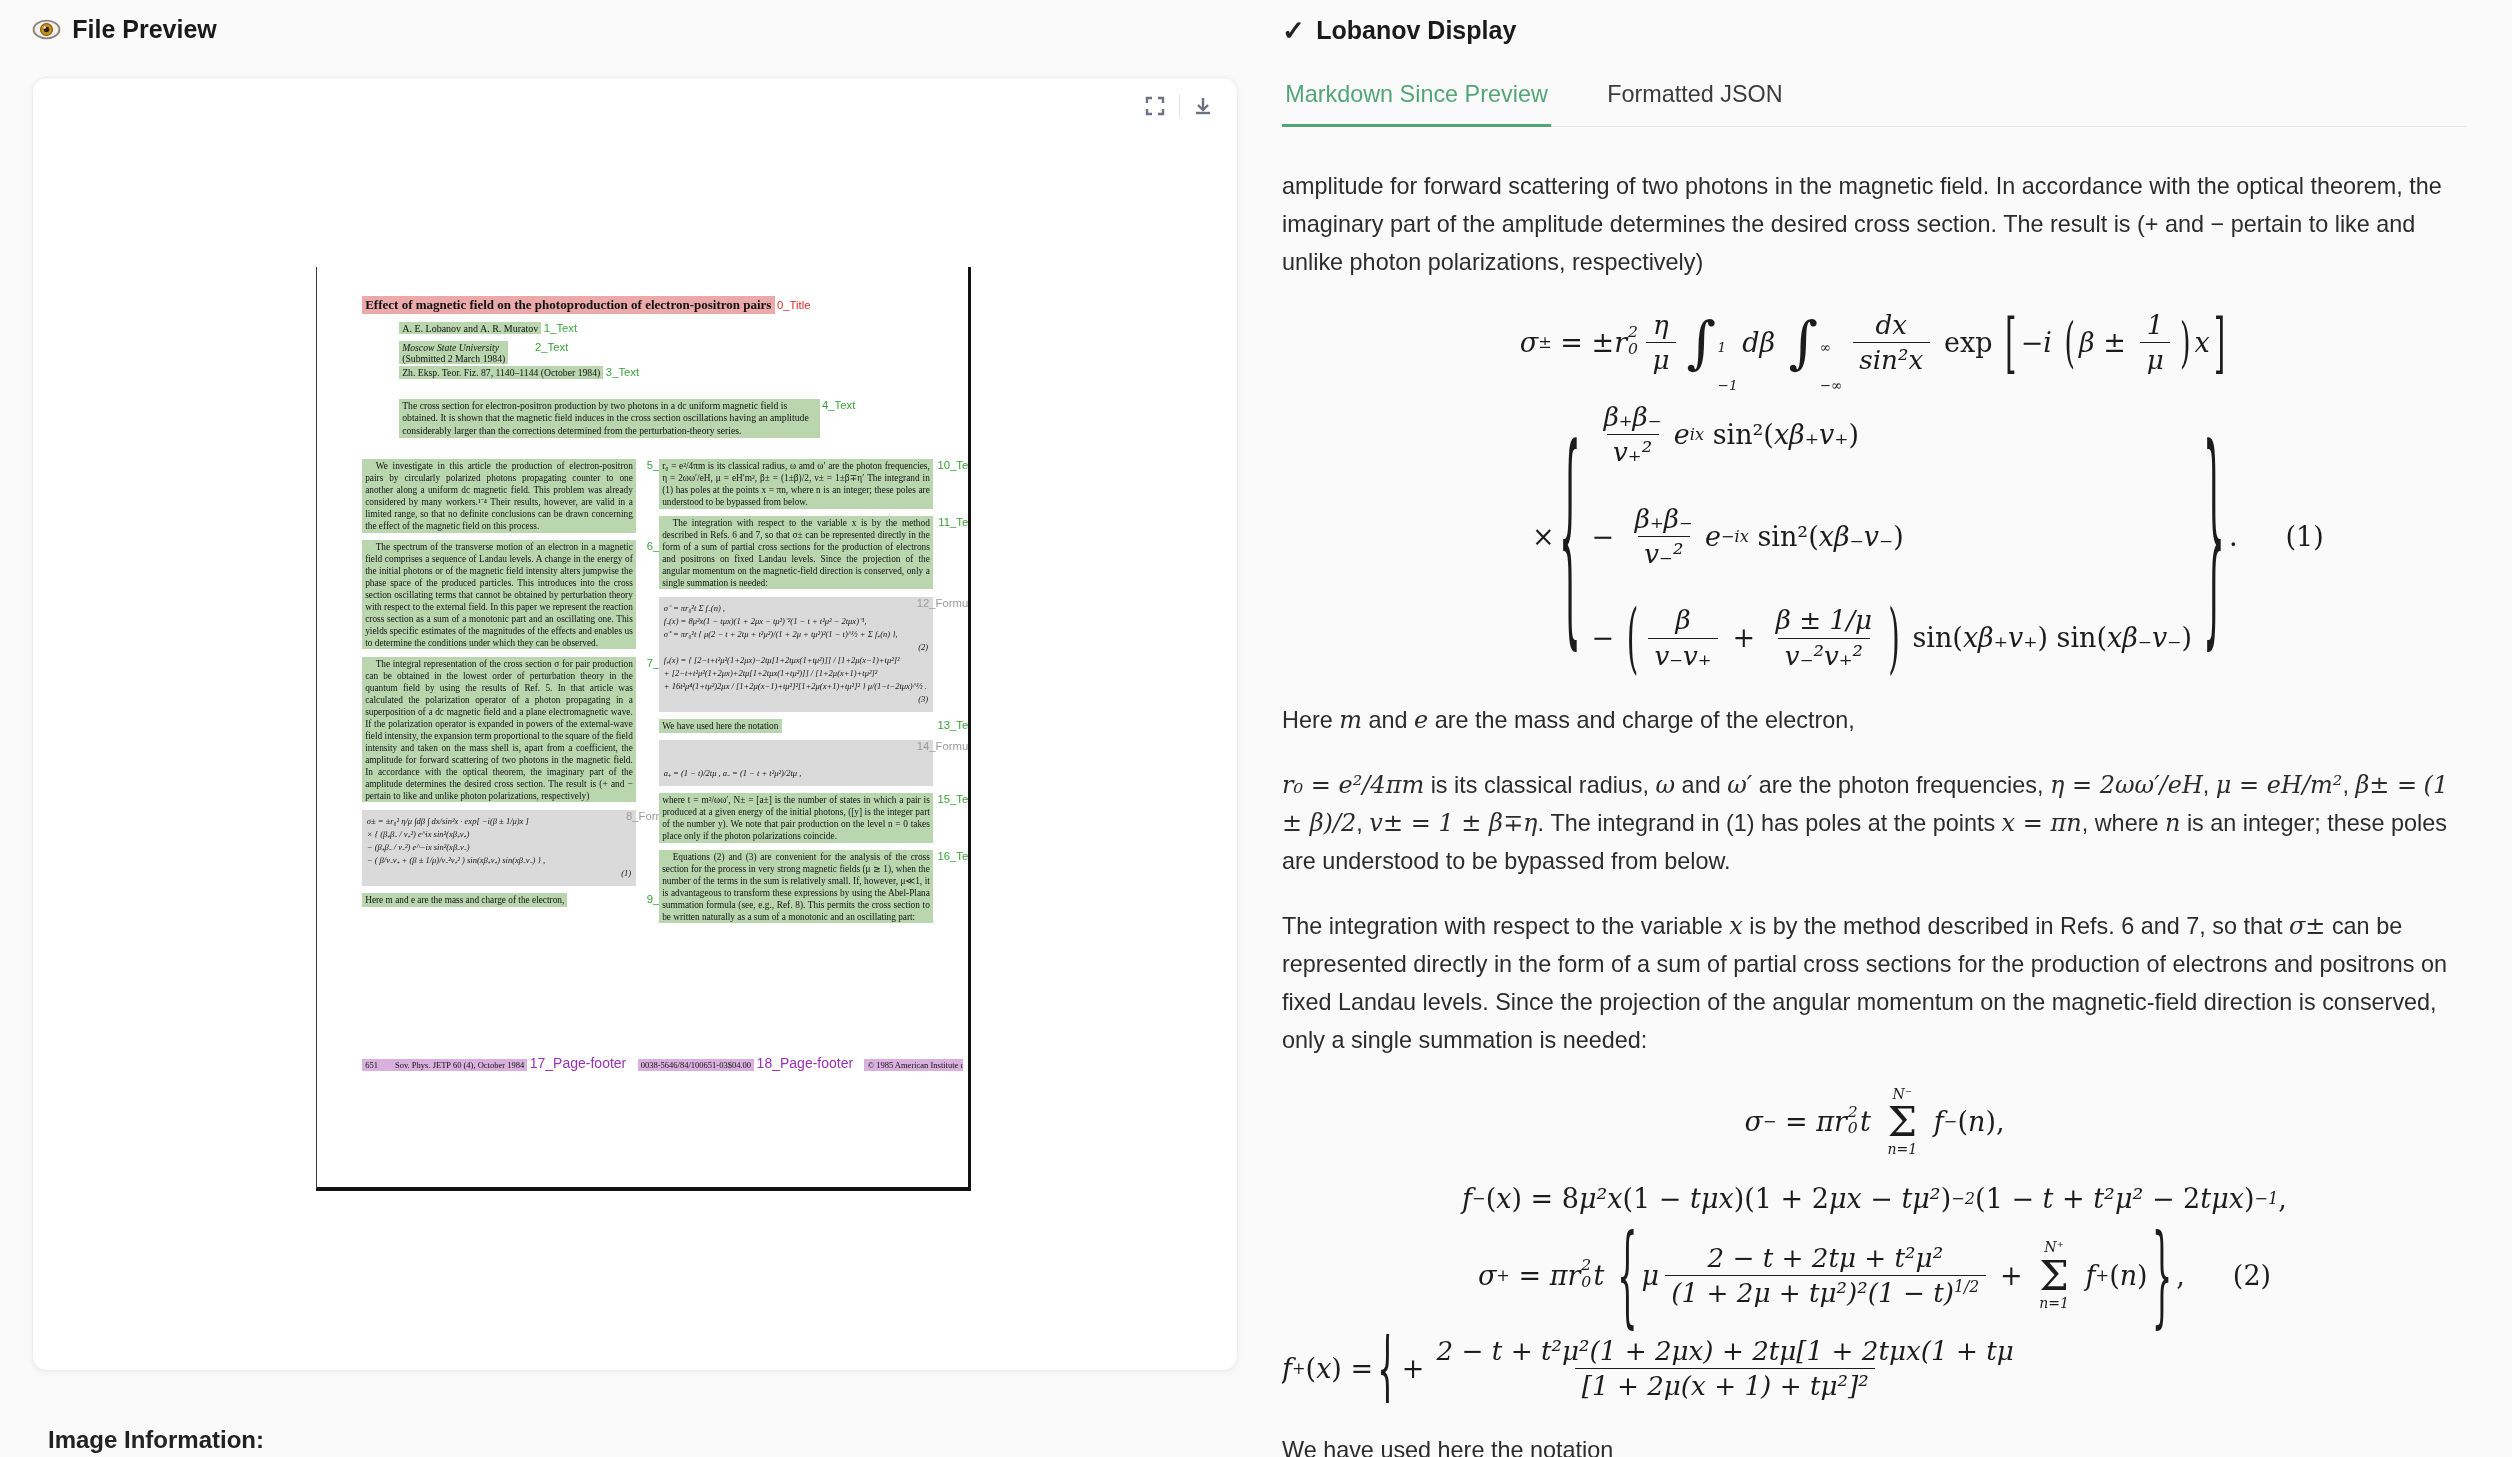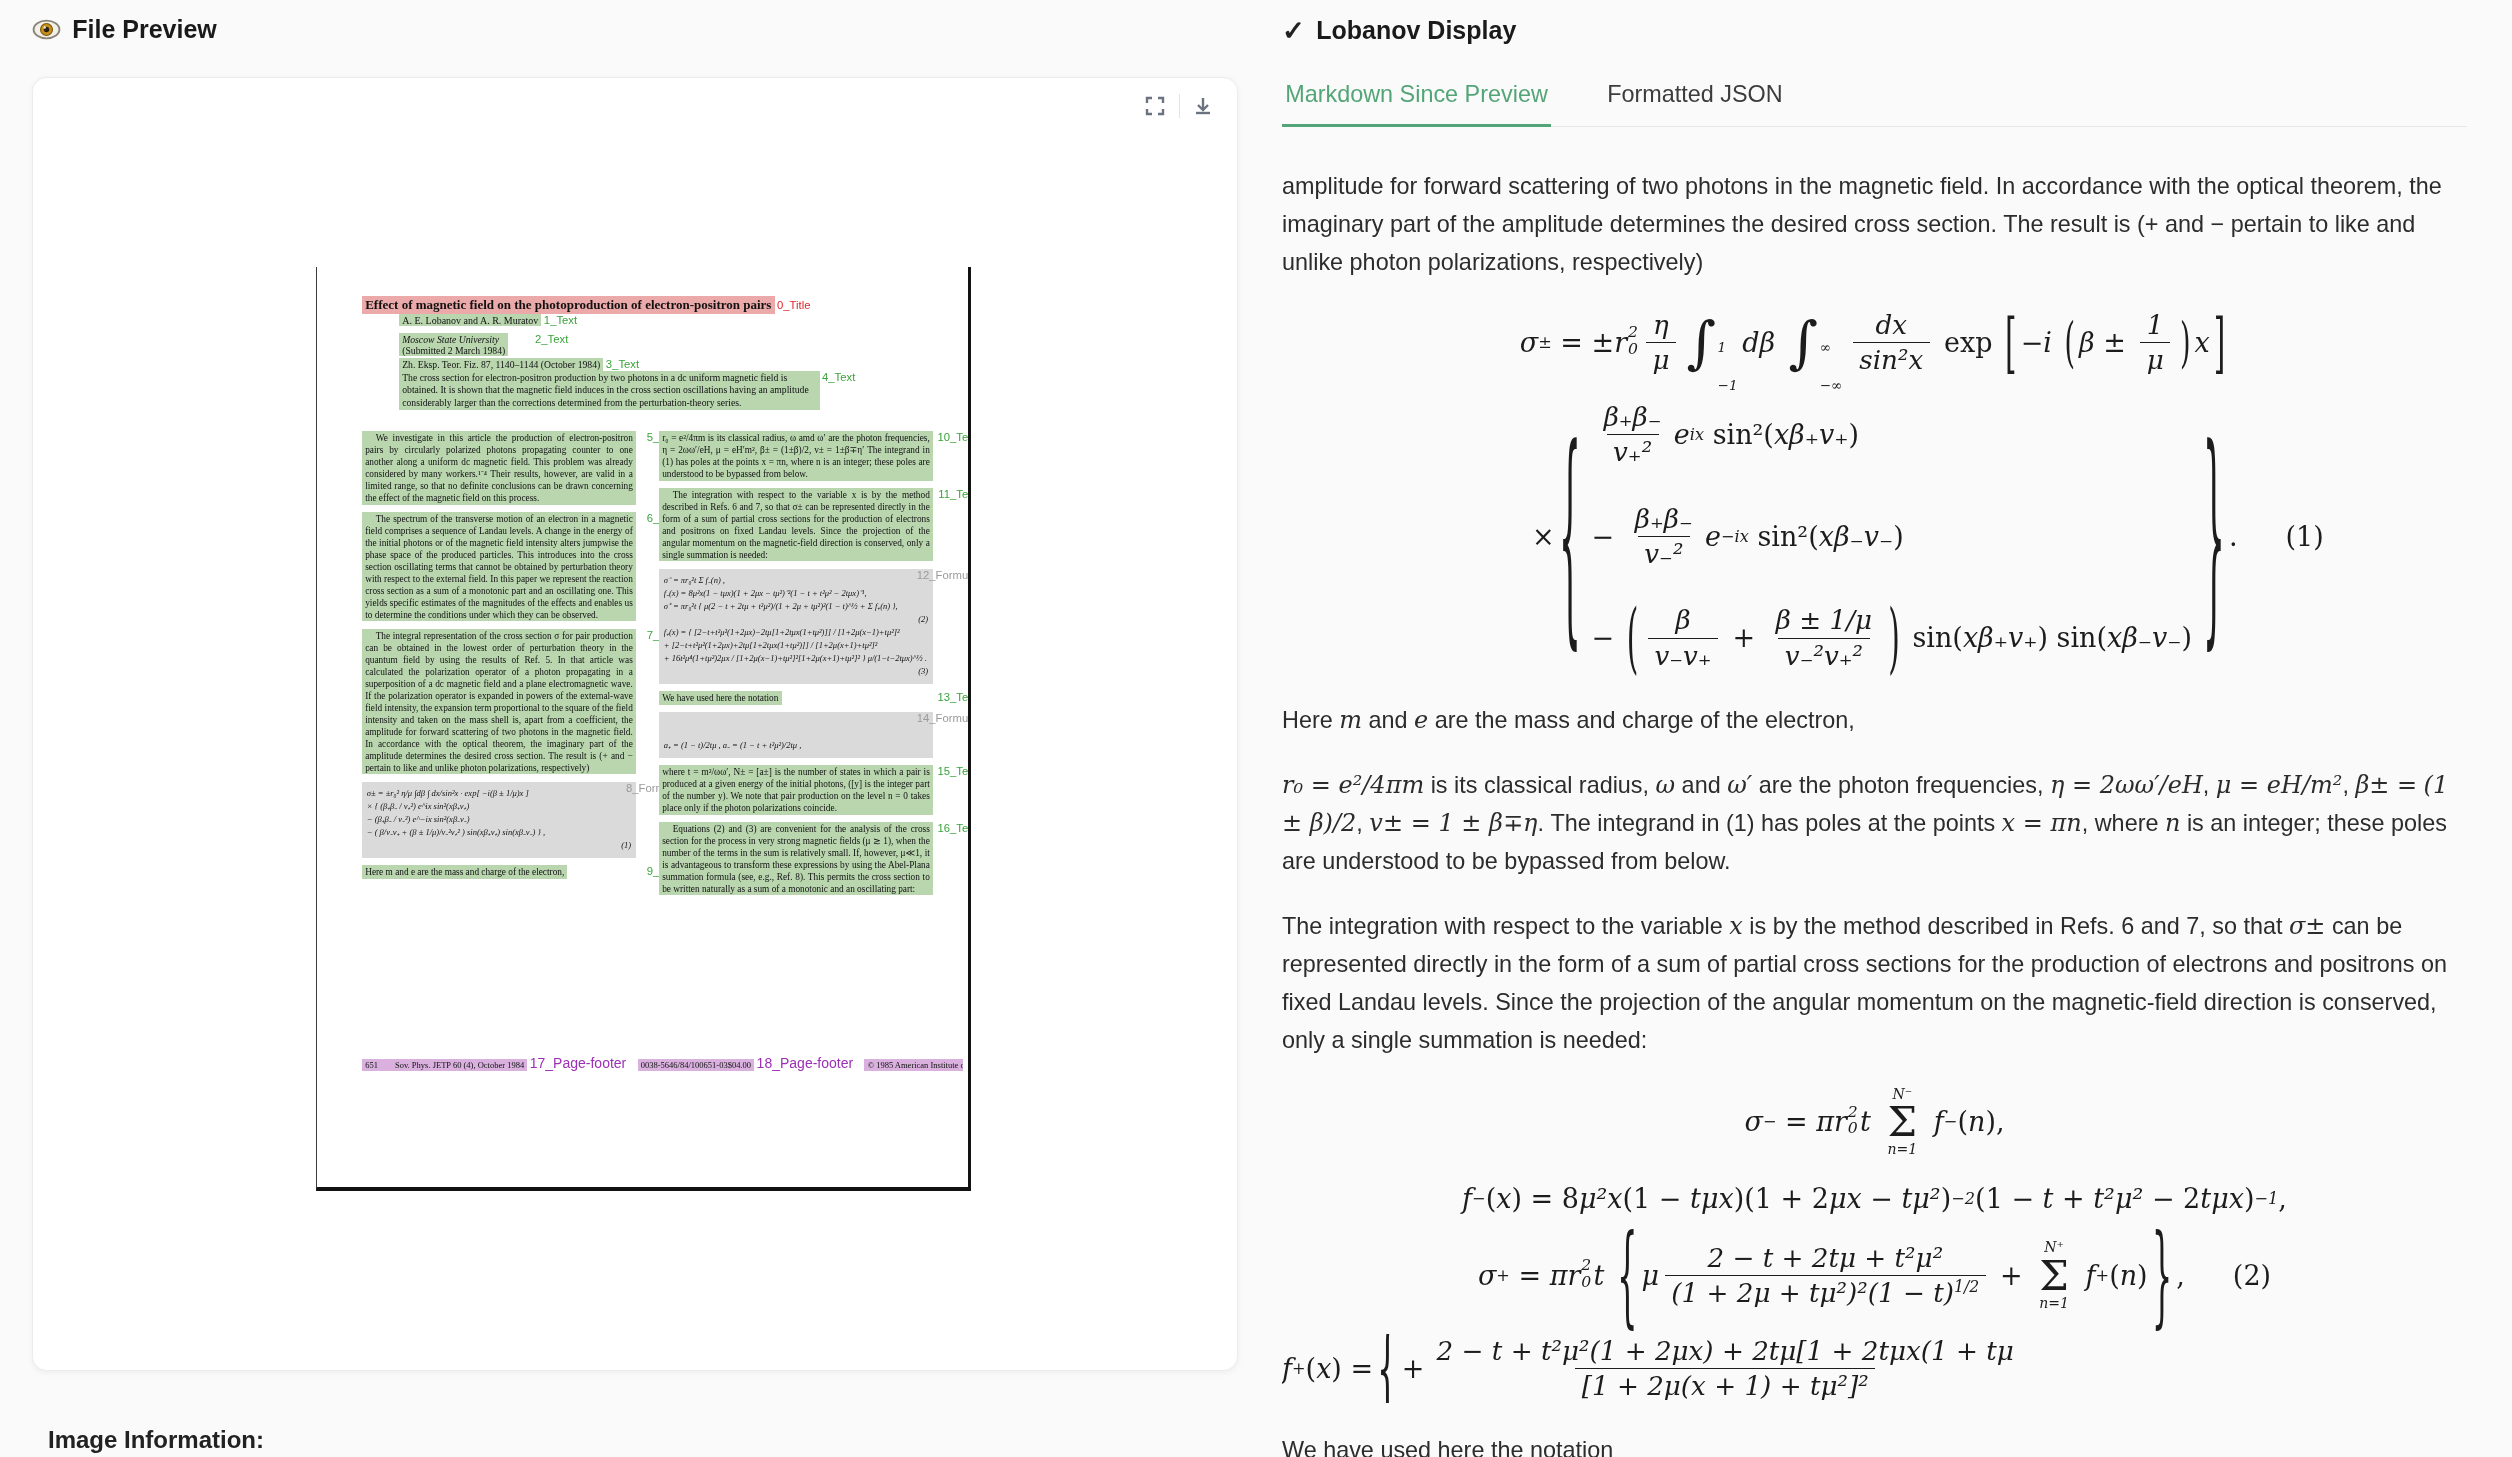--- a/index.html
+++ b/index.html
@@ -28,25 +28,25 @@
   .pregion.formula .phl{background:#dadada;}
   .pregion.footer .phl{background:#d9b0de;}
   .plabel{position:absolute;top:0;right:-44px;font-family:"Liberation Sans",sans-serif;
         font-size:11.3px;white-space:nowrap;}
   .plabel.inline{position:static;margin-left:2.4px;}
   .plabel.title{color:#e0262b;}
   .plabel.text{color:#3aa33a;}
   .plabel.formula{color:#9b9b9b;}
   .plabel.footer{color:#9b2fb5;}
   #paper-head{padding:29px 10px 0 45px;font-size:9.7px;}
-  #paper-head .auth{margin:0 0 0 37px;font-size:10px;}
+  #paper-head .auth{margin:8px 0 0 37px;font-size:10px;}
   #paper-head .affil{margin:6.5px 0 0 37px;font-size:9.7px;}
   #paper-head .affil .plines div:first-child{font-style:italic;}
   #paper-head .jrnl{margin:1.6px 0 0 37px;font-size:9.7px;}
-  #paper-head .abs{margin:0 0 0 37px;width:421px;font-size:9.7px;line-height:12.5px;}
+  #paper-head .abs{margin:20px 0 0 37px;width:421px;font-size:9.7px;line-height:12.5px;}
   #paper-head .abs .plabel{right:-47px;}
   .paper-cols{display:flex;gap:23px;padding:21px 9.7px 0 45px;height:565px;overflow:hidden;}
   .pcol{width:274px;font-size:9.3px;line-height:12px;text-align:justify;}
   .pcol .pregion{margin-bottom:7.3px;width:100%;}
   .pcol .pregion.ind .phl{text-indent:10.5px;}
   .pcol .pregion.formula{width:100%;}
   .pcol .pregion.formula .phl{display:block;padding:5.7px 4.8px;font-style:italic;font-size:8.5px;line-height:13px;}
   .pcol .plines div{white-space:nowrap;overflow:hidden;}
   #paper-footer{position:absolute;left:45px;right:4.8px;top:788px;display:flex;gap:11.3px;
         font-size:8.5px;white-space:pre;align-items:flex-start;overflow:hidden;}

